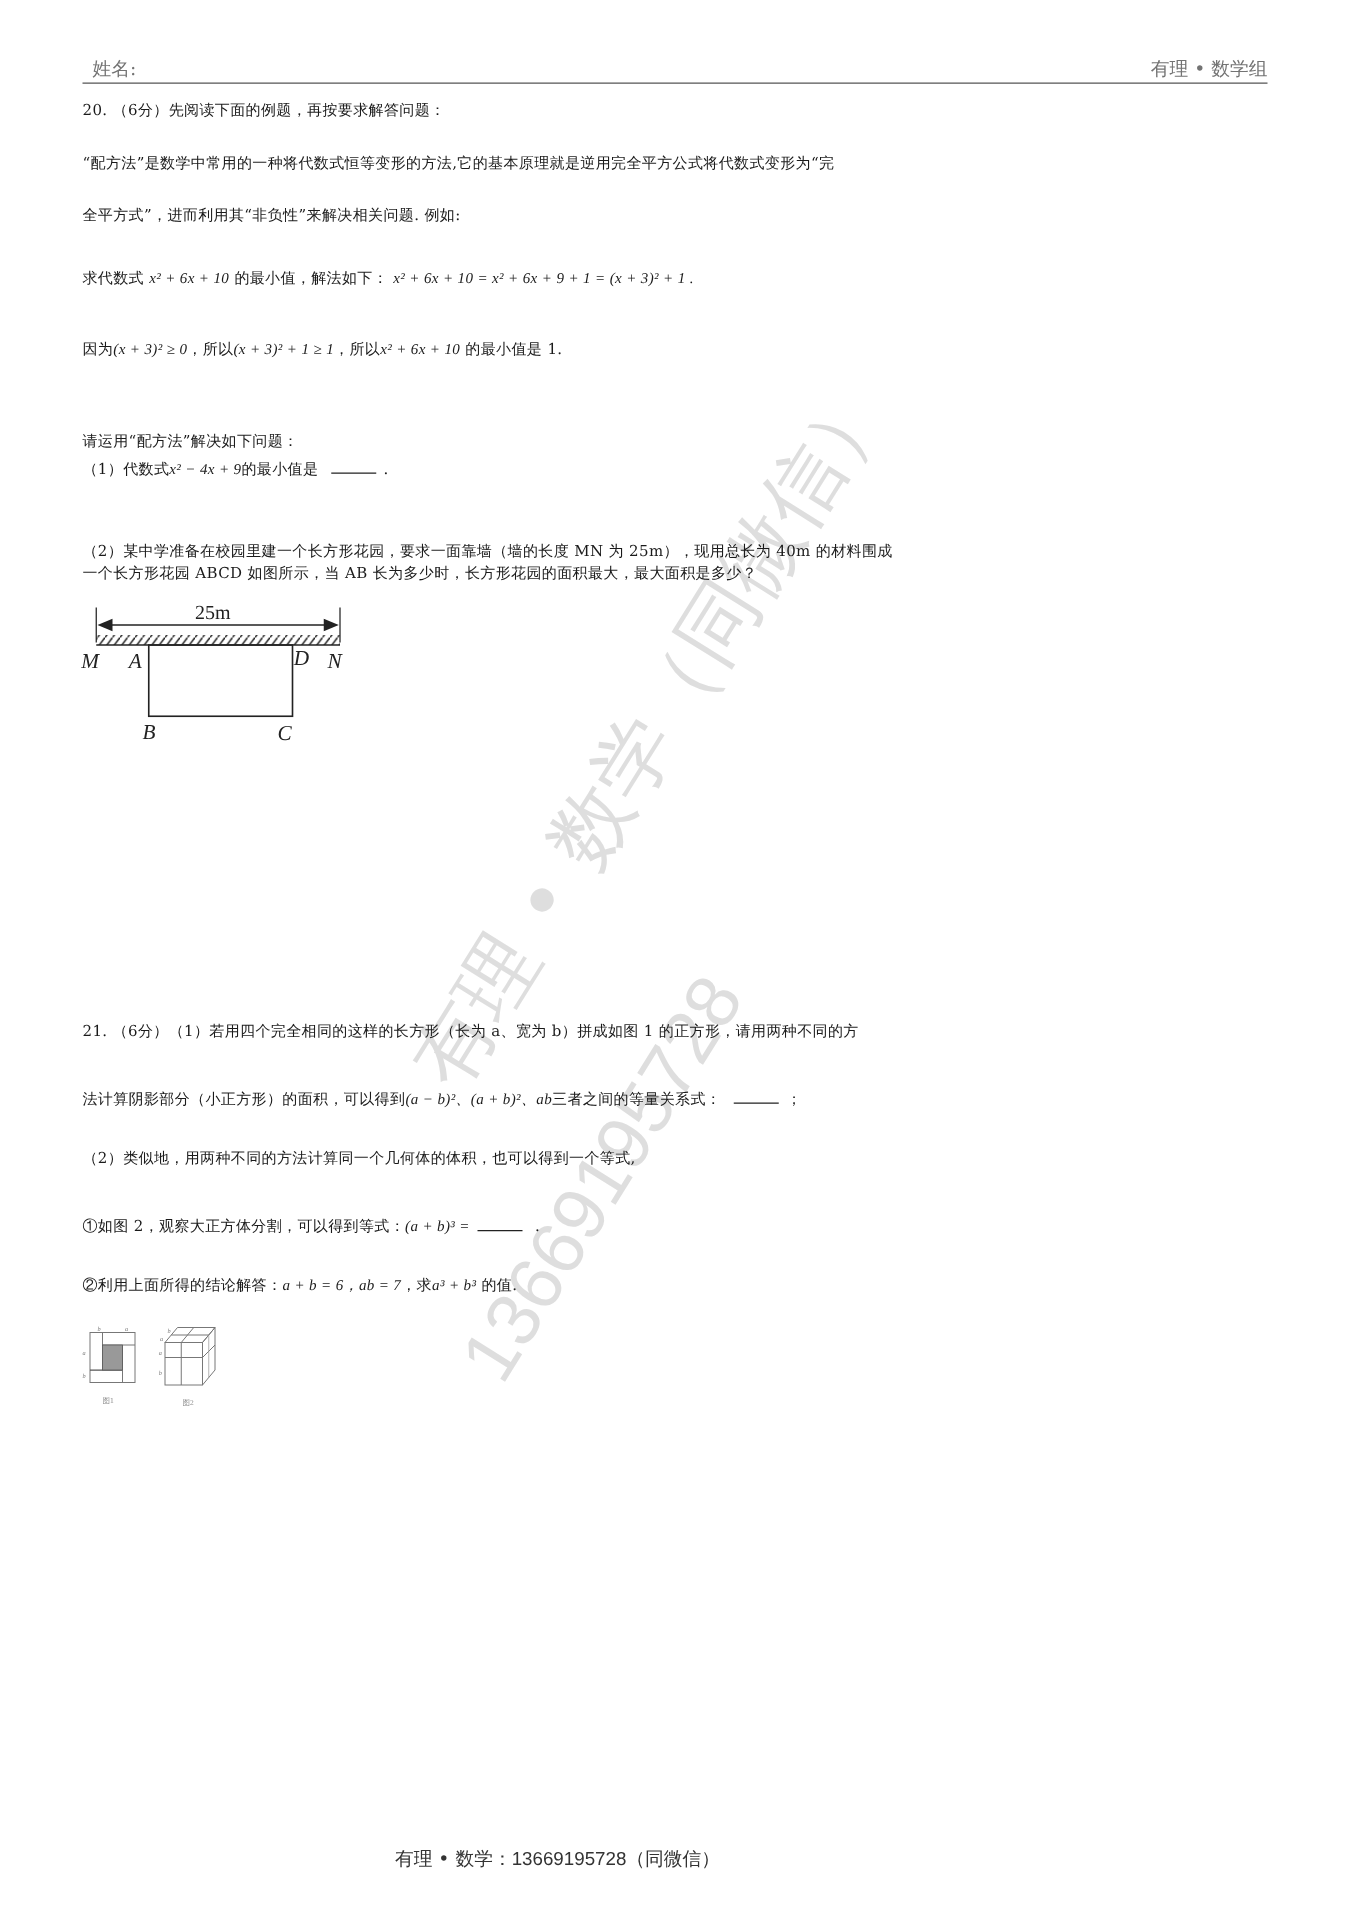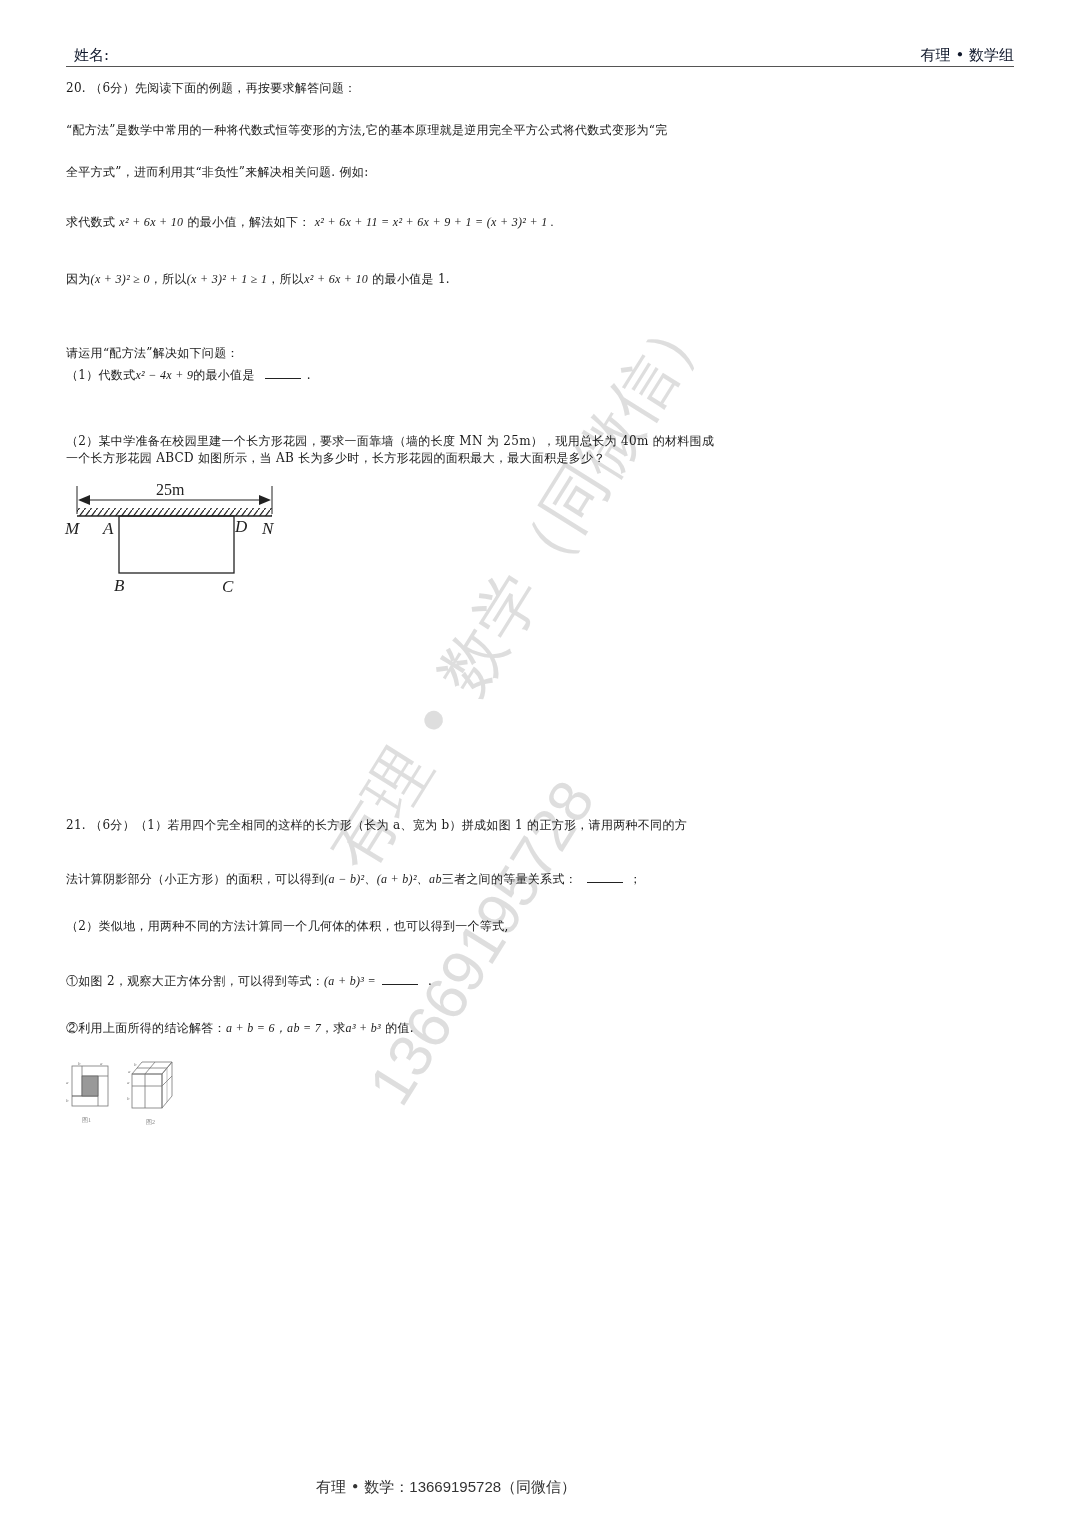--- a/index.html
+++ b/index.html
@@ -1,19 +1,19 @@
 <!DOCTYPE html>
 <html><head>
 <meta charset="utf-8">
 <style>
   html, body { margin: 0; padding: 0; background: #ffffff; }
   body { width: 1080px; height: 1529px; position: relative; overflow: hidden;
          font-family: "DejaVu Serif", "Liberation Serif", serif; color: #1a1a1a; }
   .hdr { position: absolute; top: 44px; left: 66px; width: 948px; height: 22px;
-         border-bottom: 1.5px solid #555; font-size: 15px; color: #0f172a; }
+         border-bottom: 1.5px solid #555; font-size: 15px; color: #737373; }
   .hdr .l { position: absolute; left: 8px; top: 2px; }
   .hdr .r { position: absolute; right: 0; top: 2px; }
   .line { position: absolute; left: 66px; font-size: 12px; white-space: nowrap; letter-spacing: 0.3px; }
   .m { font-family: "Liberation Serif", serif; font-style: italic; }
   .blank { display: inline-block; width: 36px; border-bottom: 1px solid #222; margin: 0 6px; height: 14px; vertical-align: baseline; }
   .wm { position: absolute; left: 310px; top: 840px; transform: rotate(-58deg); transform-origin: left top;
         font-size: 64px; color: rgba(160,160,160,0.35); white-space: nowrap; pointer-events: none;
         font-family: "DejaVu Serif", serif; }
   .wm2 { position: absolute; left: 355px; top: 1080px; transform: rotate(-58deg); transform-origin: left top;
         font-size: 60px; color: rgba(160,160,160,0.35); white-space: nowrap; pointer-events: none;
@@ -34,21 +34,21 @@
 <div class="wm2">13669195728</div>
 
 <div class="line" style="top:80px;">20. （6分）先阅读下面的例题，再按要求解答问题：</div>
 <div class="line" style="top:122px;">“配方法”是数学中常用的一种将代数式恒等变形的方法,它的基本原理就是逆用完全平方公式将代数式变形为“完</div>
 <div class="line" style="top:164px;">全平方式”，进而利用其“非负性”来解决相关问题. 例如:</div>
 
 <div class="line" style="top:214px;">
   <span>求代数式</span>
   <span class="m">x² + 6x + 10</span>
   <span>的最小值，解法如下：</span>
-  <span class="m">x² + 6x + 11 = x² + 6x + 9 + 1 = (x + 3)² + 1 .</span>
+  <span class="m">x² + 6x + 10 = x² + 6x + 9 + 1 = (x + 3)² + 1 .</span>
 </div>
 
 <div class="line" style="top:271px;">
   <span>因为</span><span class="m">(x + 3)² ≥ 0</span><span>，所以</span><span class="m">(x + 3)² + 1 ≥ 1</span><span>，所以</span><span class="m">x² + 6x + 10</span>
   <span>的最小值是 1.</span>
 </div>
 
 <div class="line" style="top:322px;margin-top:23px;">请运用“配方法”解决如下问题：</div>
 
 <div class="line" style="top:364px;">

